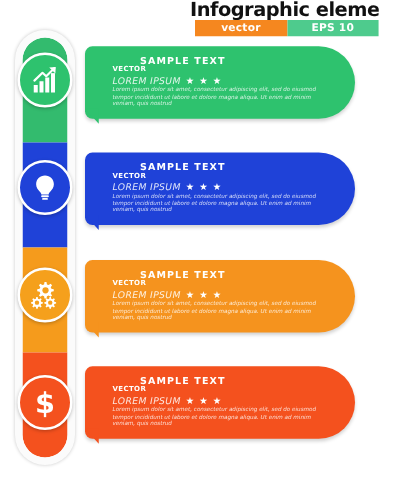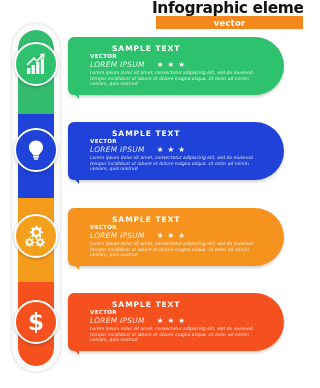--- a/index.html
+++ b/index.html
@@ -168,21 +168,21 @@
     font-size: 5.6px;
     font-weight: bold;
     color: #ffffff;
     letter-spacing: 0.3px;
     font-family: "DejaVu Sans", sans-serif;
     line-height: 7px;
   }
   .b-lorem-row {
     display: flex;
     align-items: center;
-    gap: 12px;
+    gap: 4px;
     line-height: 9px;
     margin-top: 0px;
   }
   .b-lorem {
     font-size: 7.4px;
     font-style: italic;
     color: rgba(255,255,255,0.85);
     letter-spacing: 0.3px;
     font-family: "DejaVu Sans", sans-serif;
   }
@@ -202,20 +202,21 @@
     width: 168px;
   }
 </style>
 </head>
 <body>
 
 <div id="header">
   <div id="header-title">Infographic elements</div>
   <div id="header-tags">
     <div class="tag" id="tag-vector">vector</div>
+    <div class="tag" id="tag-eps">EPS 10</div>
   </div>
 </div>
 
 <div id="strip-frame"></div>
 <div id="strip-inner">
   <div class="strip-seg s0"></div>
   <div class="strip-seg s1"></div>
   <div class="strip-seg s2"></div>
   <div class="strip-seg s3"></div>
 </div>

